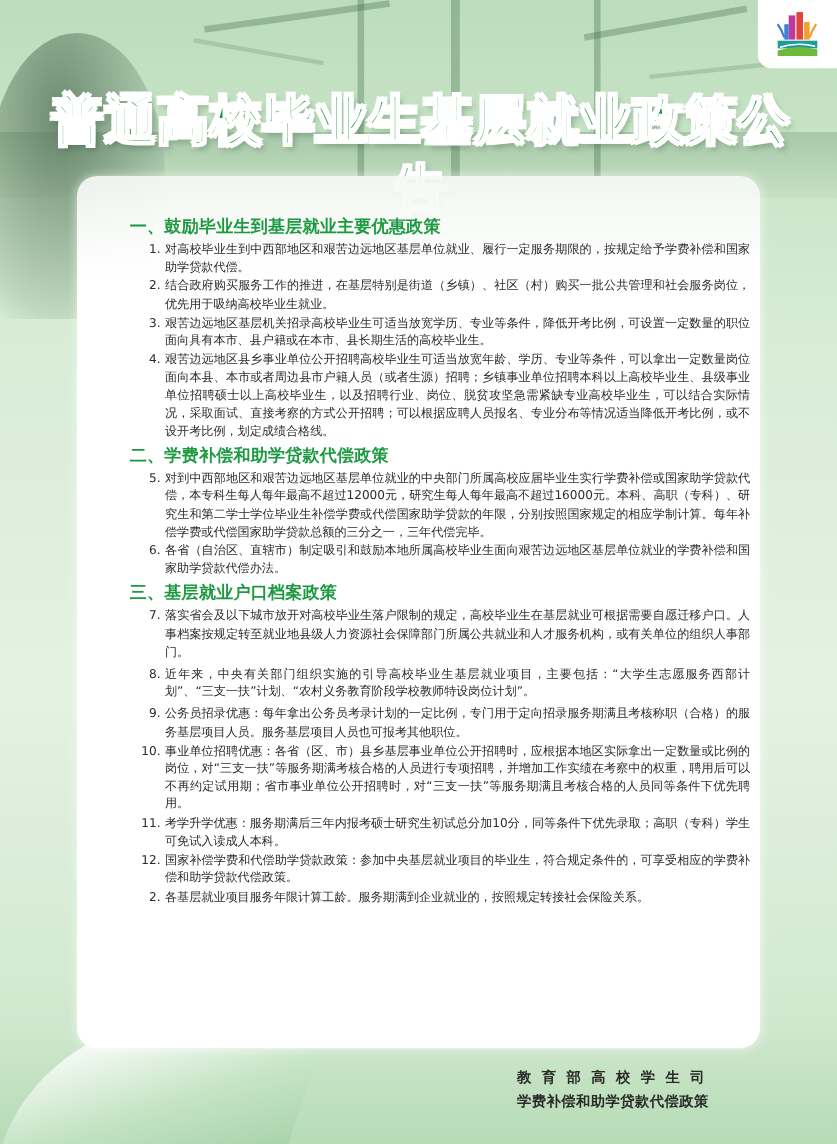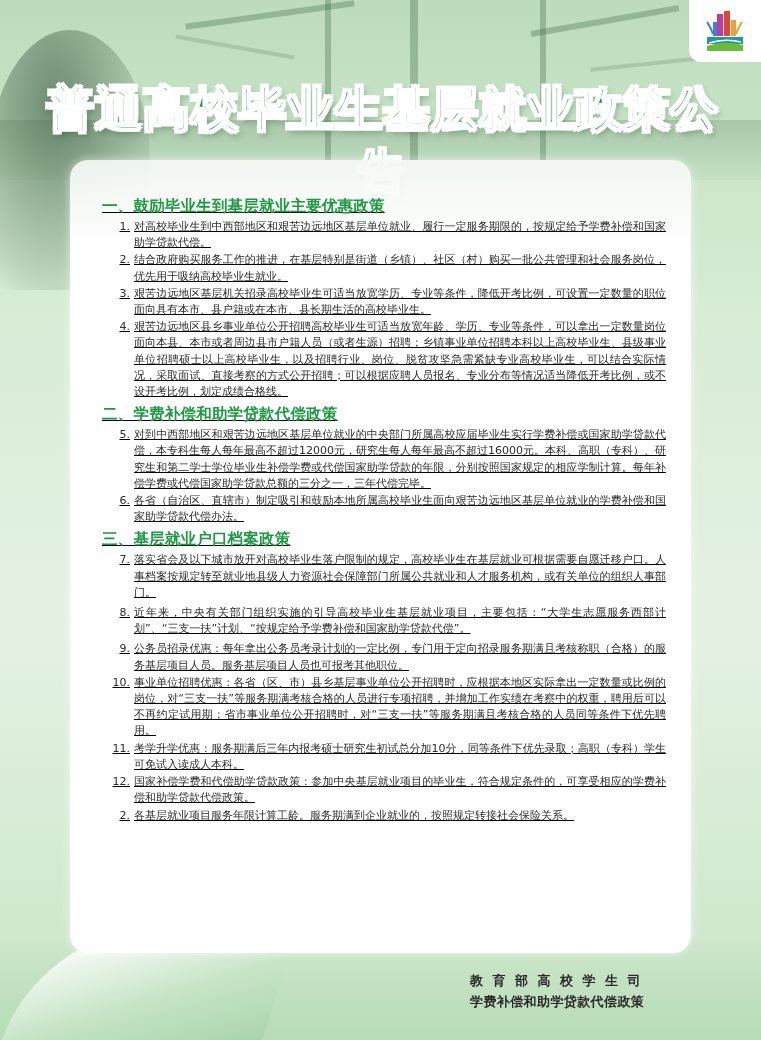--- a/index.html
+++ b/index.html
@@ -44,21 +44,21 @@
     -webkit-text-stroke: 1.5px #ffffff;
     text-shadow: 0 0 2px #ffffff, 2px 2px 0 #ffffff, -2px -2px 0 #ffffff, 2px -2px 0 #ffffff, -2px 2px 0 #ffffff, 3px 4px 6px rgba(0,60,20,0.35);
   }
 
   .card {
     position: absolute; left: 70px; top: 160px; width: 621px; height: 793px;
     background: linear-gradient(180deg, rgba(245,248,245,0.92) 0%, #ffffff 12%, #ffffff 100%);
     border-radius: 18px;
     box-shadow: 0 0 10px rgba(255,255,255,0.6);
   }
-  .content { position: absolute; left: 36px; top: 36px; width: 560px; text-decoration: underline; }
+  .content { position: absolute; left: 52px; top: 36px; width: 560px; }
 
   .section-heading {
     font-weight: bold; color: #1d9a41; font-size: 15.5px;
     margin: 0 0 3px -4px; line-height: 20px; letter-spacing: 0.2px;
   }
   .section { margin-bottom: 4px; }
   .item {
     display: flex; font-size: 11px; line-height: 16.2px; color: #2b2b2b;
     margin-bottom: 1px;
   }
@@ -144,21 +144,21 @@
       <div class="section-heading">三、基层就业户口档案政策</div>
       <div class="item">
           <span class="item-num">7.</span>
           <span class="item-text">落实省会及以下城市放开对高校毕业生落户限制的规定，高校毕业生在基层就业可根据需要自愿迁移户口。人事档案按规定转至就业地县级人力资源社会保障部门所属公共就业和人才服务机构，或有关单位的组织人事部门。</span>
         </div>
     </div>
 
     <div class="section">
       <div class="item">
           <span class="item-num">8.</span>
-          <span class="item-text">近年来，中央有关部门组织实施的引导高校毕业生基层就业项目，主要包括：“大学生志愿服务西部计划”、“三支一扶”计划、“按规定给予学费补偿和国家助学贷款代偿”。</span>
+          <span class="item-text">近年来，中央有关部门组织实施的引导高校毕业生基层就业项目，主要包括：“大学生志愿服务西部计划”、“三支一扶”计划、“农村义务教育阶段学校教师特设岗位计划”。</span>
         </div>
     </div>
 
     <div class="section">
       <div class="item">
           <span class="item-num">9.</span>
           <span class="item-text">公务员招录优惠：每年拿出公务员考录计划的一定比例，专门用于定向招录服务期满且考核称职（合格）的服务基层项目人员。服务基层项目人员也可报考其他职位。</span>
         </div>
       <div class="item">
           <span class="item-num">10.</span>

